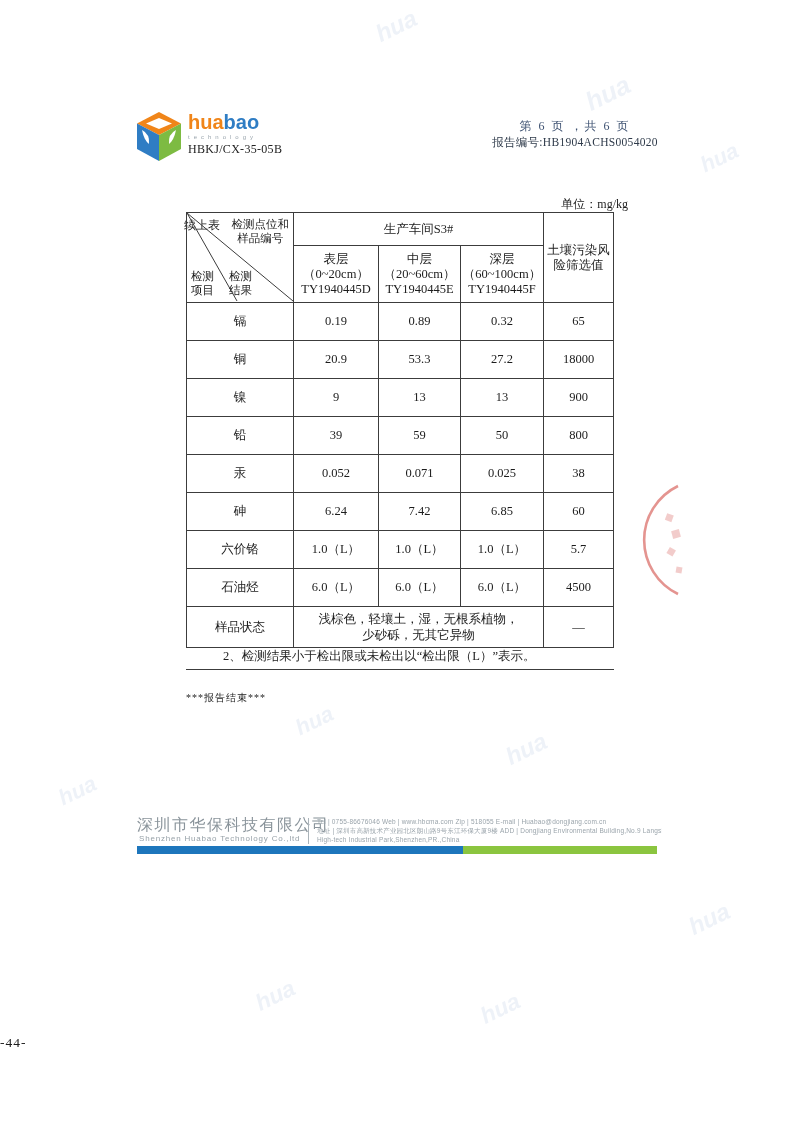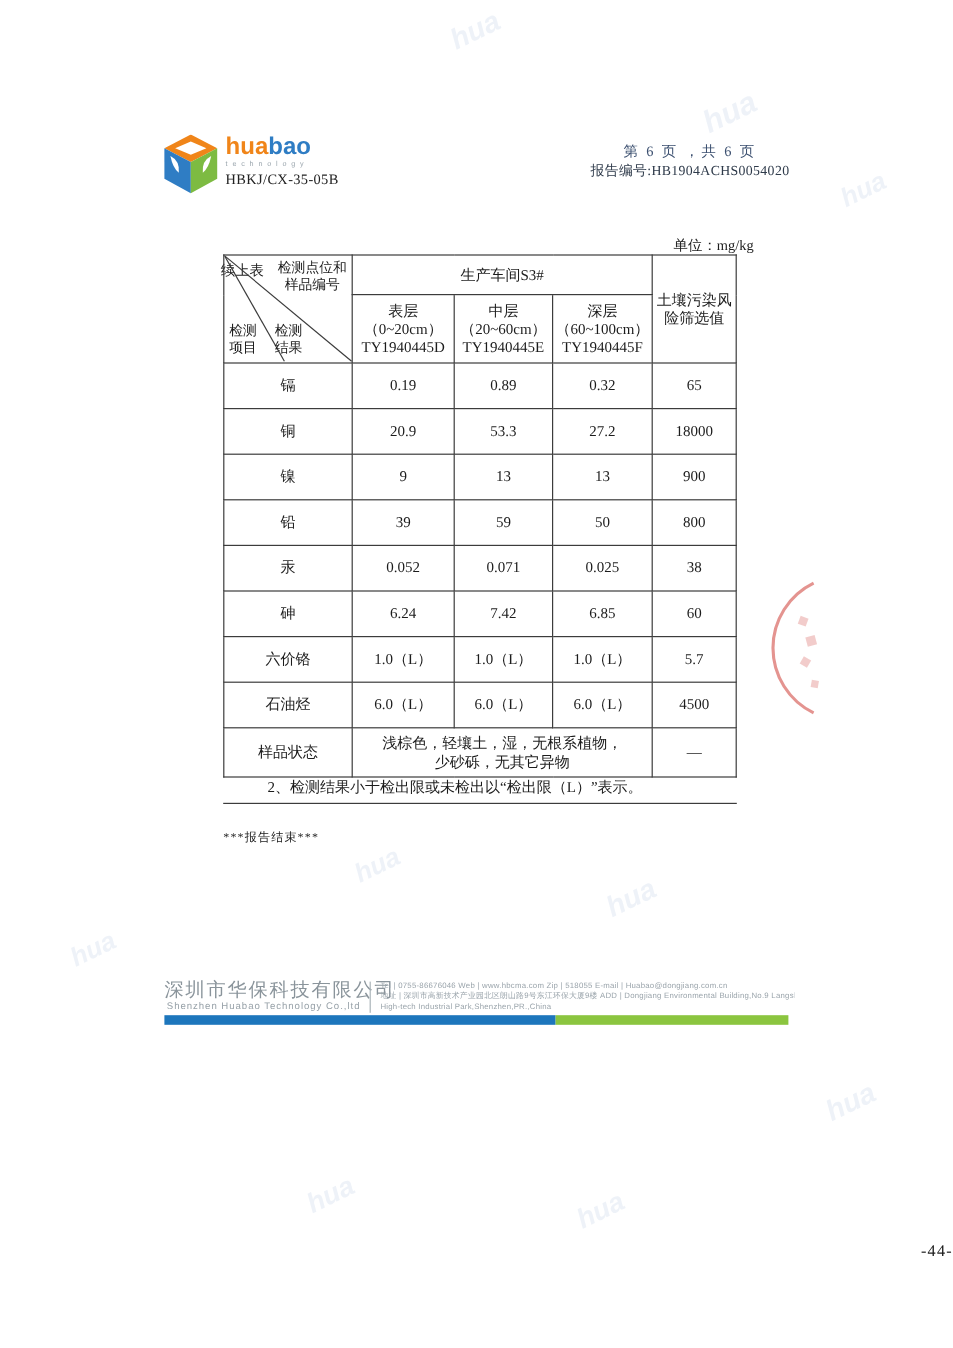--- a/index.html
+++ b/index.html
@@ -63,21 +63,21 @@
   
   .f-company-cn { left:137px; top:815px; font-family:"Liberation Sans",sans-serif; font-size:16px; color:#8a949b; letter-spacing:1.5px; }
   .f-company-en { left:139px; top:834px; font-family:"Liberation Sans",sans-serif; font-size:8px; color:#97a1a8; letter-spacing:0.8px; }
   .f-divider { left:308px; top:818px; width:1px; height:26px; background:#aab3b9; }
   .f-contact { left:317px; top:818px; width:345px; font-family:"Liberation Sans",sans-serif;
                font-size:6.5px; line-height:8.8px; color:#9aa4ab; letter-spacing:0.2px; white-space:nowrap; overflow:hidden; }
   .f-bar { left:137px; top:846px; width:520px; height:8px; display:flex; }
   .f-bar .blue  { width:326px; height:100%; }
   .f-bar .green { width:194px; height:100%; }
 
-  .page-num { left:0; top:1035px; width:794px; text-align:right; font-size:13.5px; letter-spacing:1px; }
+  .page-num { left:0; top:1035px; width:794px; text-align:left; font-size:13.5px; letter-spacing:1px; }
 </style>
 </head>
 <body>
 
 <div class="abs logo-wrap">
   <span>
     <svg width="46" height="50" viewBox="0 0 46 50">
       <polygon points="23,0 45,11.5 23,23 1,11.5" fill="#f08519"></polygon>
       <polygon points="23,6 36,11.5 23,17 10,11.5" fill="#ffffff"></polygon>
       <polygon points="1,11.5 23,23 23,49 1,37" fill="#2f7dc4"></polygon>

